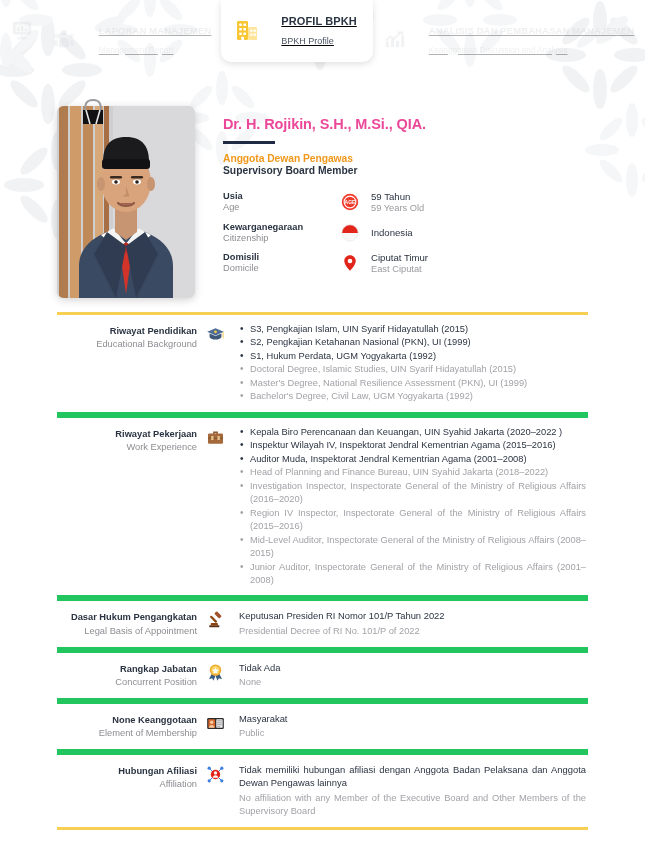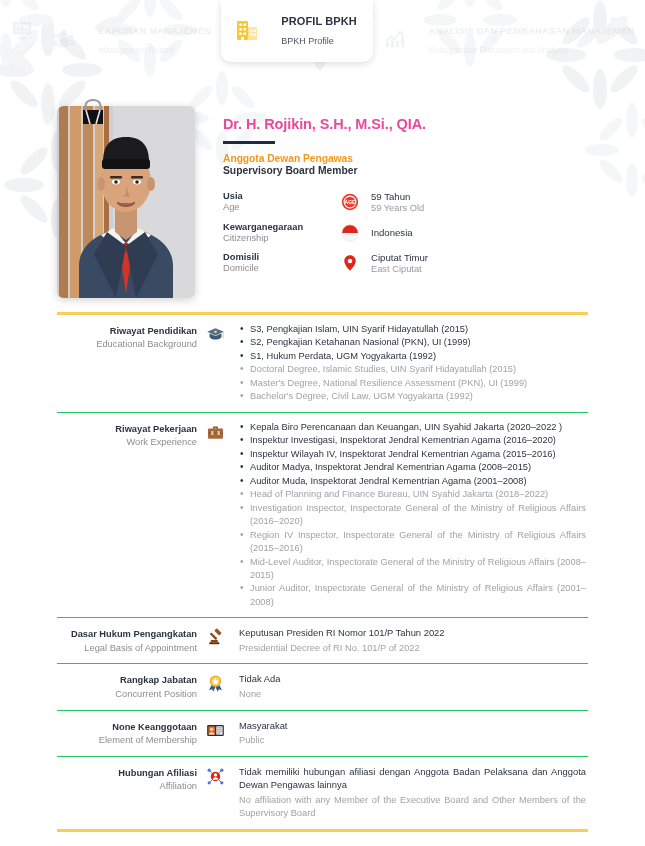--- a/index.html
+++ b/index.html
@@ -20,20 +20,21 @@
   .topnav {
     position: relative; z-index: 3;
     height: 58px; width:100%;
     display:flex; align-items:flex-start; justify-content:center;
     gap: 0px; padding-top: 10px;
   }
   .nav-tab {
     display:flex; align-items:center; gap:24px;
     padding: 9px 10px 9px 10px;
     border-radius: 9px;
+    text-decoration: underline;
   }
   .nav-tab.inactive { opacity: 0.30; }
   .nav-tab.active {
     background:#fff; box-shadow: 0 2px 7px rgba(0,0,0,0.13);
     padding: 10px 16px 14px 14px; margin-top:-10px; border-radius:0 0 10px 10px;
     position:relative; z-index:4;
   }
   .nav-ico { width:22px; height:22px; flex:0 0 22px; display:block; }
   .nav-txt { line-height:1.2; }
   .nav-title {
@@ -76,21 +77,21 @@
   .fact-val .en { font-size: 9.3px; color:#9a9aa0; margin-top:1px; }
   .fact-val.single { padding-top:5px; }
 
   
   .details {
     position:relative; z-index:2;
     margin: 14px 57px 0 57px; width: 531px;
     border-top: 3px solid #f8cf55;
     border-bottom: 3px solid #f8cf55;
   }
-  .drow { display:flex; padding: 8px 0 8px 0; border-bottom:1px solid #22c55e; }
+  .drow { display:flex; padding: 8px 0 8px 0; border-bottom:6px solid #22c55e; }
   .drow:last-child { border-bottom: none; }
   .dlabel { width: 140px; flex:0 0 140px; text-align:right; padding-top:2px; }
   .dlabel .id { font-size: 9.3px; font-weight:700; color:#2b3442; line-height:1.32; }
   .dlabel .en { font-size: 9.3px; color:#8d8d93; margin-top:1px; line-height:1.32;}
   .dico { width: 36px; flex:0 0 36px; display:flex; justify-content:center; padding-top:2px; }
   .dbody { flex:1; padding-left: 6px; padding-right: 2px; }
 
   ul.blist { list-style:none; }
   ul.blist li {
     position:relative; padding-left: 11px; font-size: 9.3px; line-height: 1.45;
@@ -401,23 +402,21 @@
           <path d="M9 4.5h6v3h-2V6.3h-2V7.5H9z" fill="#8a5a33"></path>
           <rect x="2.5" y="7" width="19" height="13" rx="1.6" fill="#a46a3c"></rect>
           <rect x="2.5" y="12" width="19" height="1.8" fill="#8a5a33"></rect>
           <rect x="6.5" y="10.2" width="3" height="5" rx=".5" fill="#e7c489"></rect>
           <rect x="14.5" y="10.2" width="3" height="5" rx=".5" fill="#e7c489"></rect>
         </svg>
       </div>
       <div class="dbody">
         <ul class="blist">
           <li>Kepala Biro Perencanaan dan Keuangan, UIN Syahid Jakarta (2020–2022 )</li>
-          <li>Inspektur Investigasi, Inspektorat Jendral Kementrian Agama (2016–2020)</li>
           <li>Inspektur Wilayah IV, Inspektorat Jendral Kementrian Agama (2015–2016)</li>
-          <li>Auditor Madya, Inspektorat Jendral Kementrian Agama (2008–2015)</li>
           <li>Auditor Muda, Inspektorat Jendral Kementrian Agama (2001–2008)</li>
         </ul>
         <ul class="blist">
           <li class="en">Head of Planning and Finance Bureau, UIN Syahid Jakarta (2018–2022)</li>
           <li class="en">Investigation Inspector, Inspectorate General of the Ministry of Religious Affairs (2016–2020)</li>
           <li class="en">Region IV Inspector, Inspectorate General of the Ministry of Religious Affairs (2015–2016)</li>
           <li class="en">Mid-Level Auditor, Inspectorate General of the Ministry of Religious Affairs (2008–2015)</li>
           <li class="en">Junior Auditor, Inspectorate General of the Ministry of Religious Affairs (2001–2008)</li>
         </ul>
       </div>

